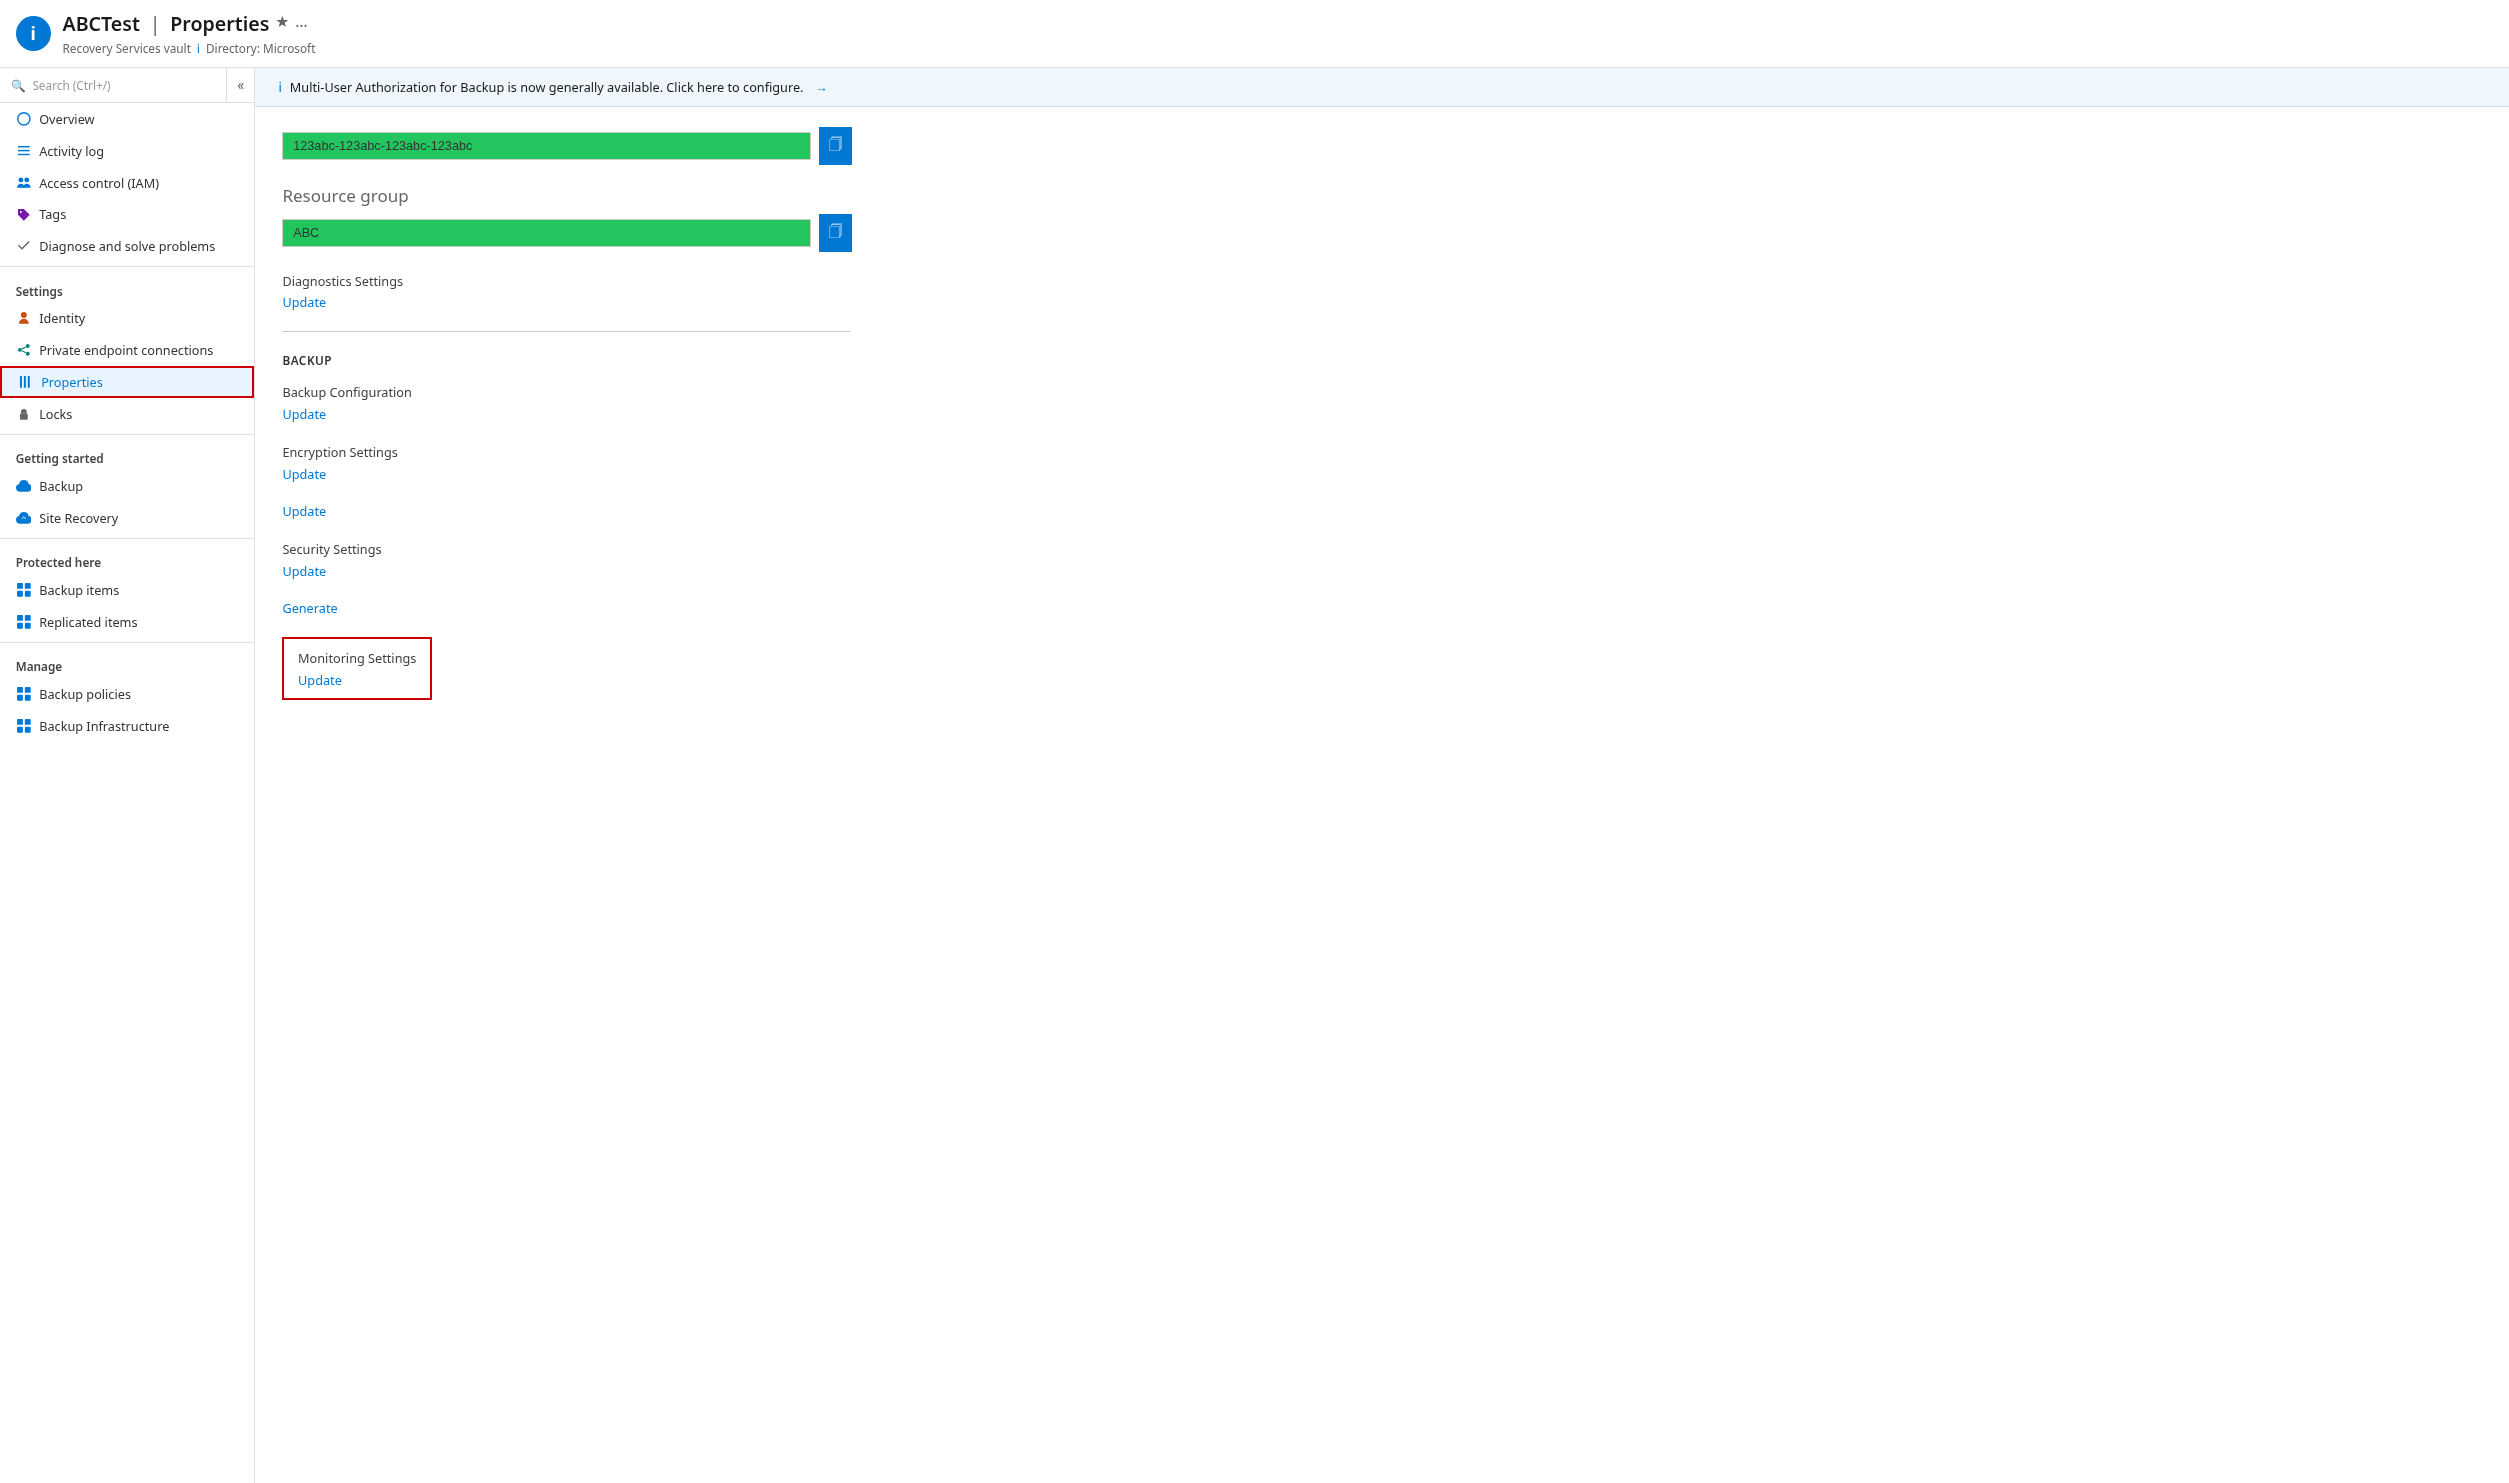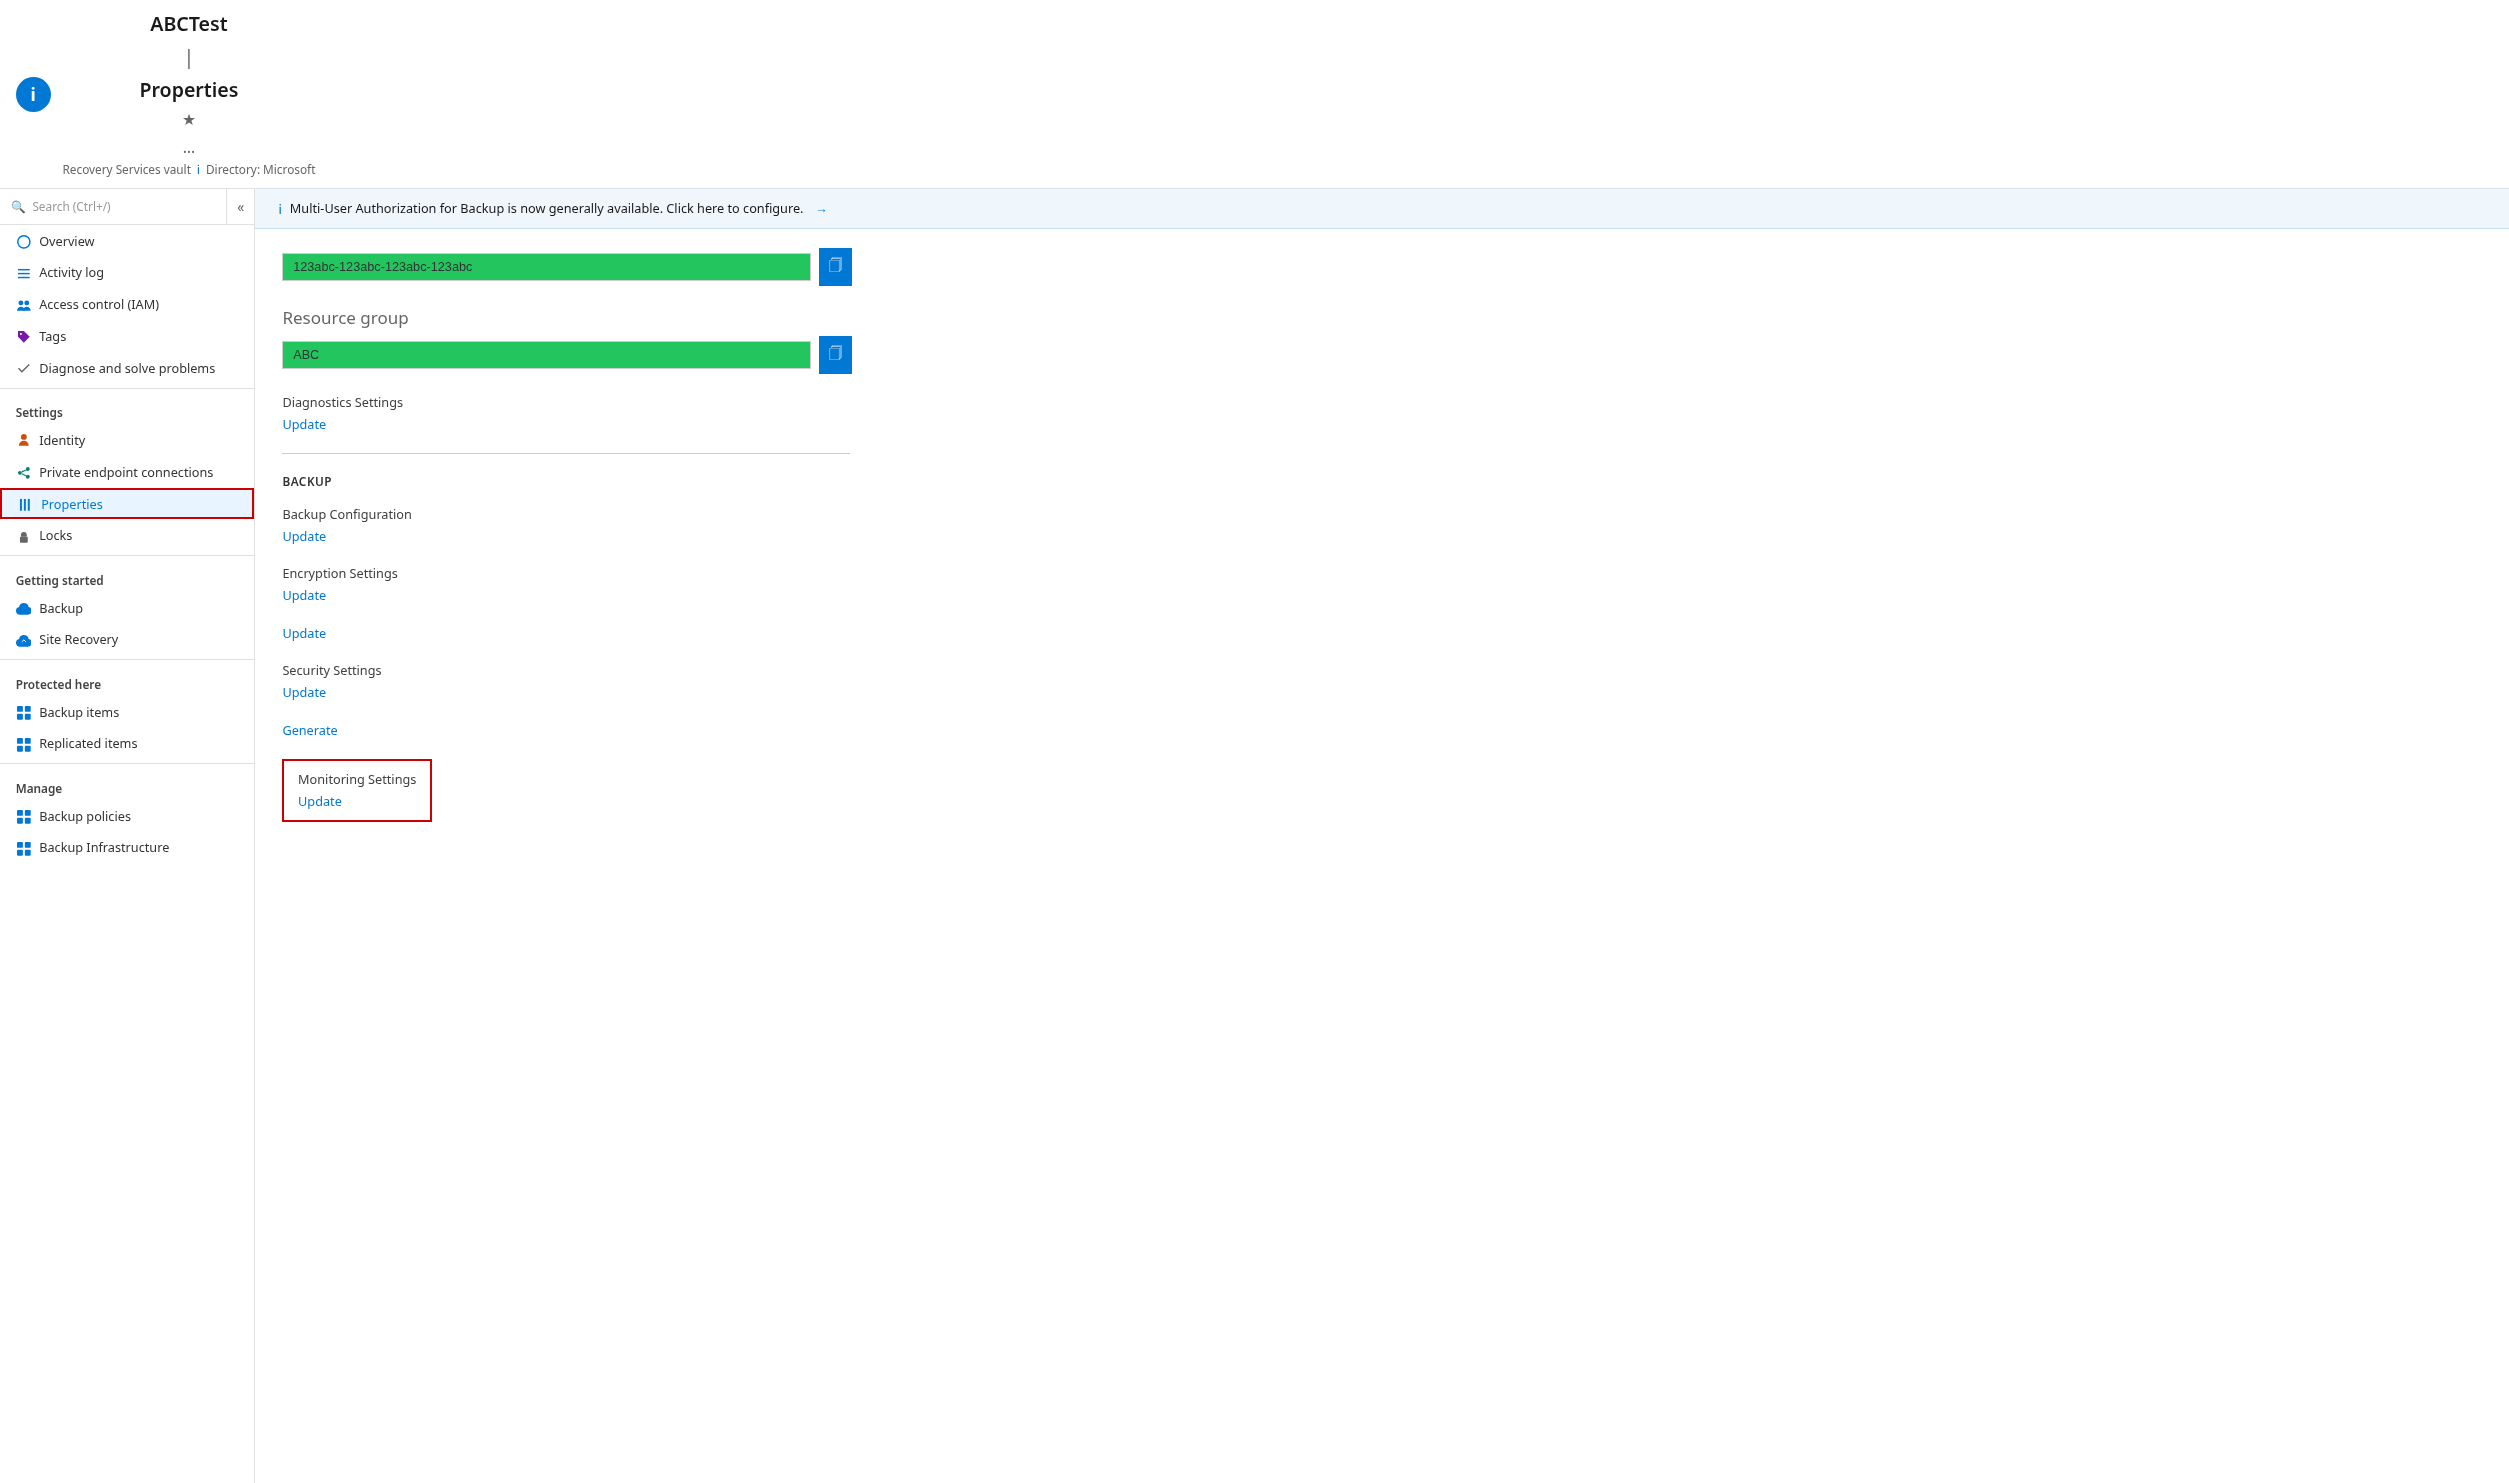--- a/index.html
+++ b/index.html
@@ -19,21 +19,21 @@
     
     .sidebar { width: 255px; border-right: 1px solid #e0e0e0; overflow-y: auto; background: #fff; flex-shrink: 0; }
     .search-box { display: flex; align-items: center; gap: 5.9px; margin: 9.8px 9.8px 5.9px; padding: 4.9px 9.8px; border: 1px solid #ccc; border-radius: 2px; color: #666; cursor: text; }
     .search-box span { font-size: 11.8px; color: #666; }
     .collapse-btn { padding: 7.8px 9.8px; cursor: pointer; color: #666; font-size: 13.7px; border-left: 1px solid #e0e0e0; }
 
     .sidebar-top { display: flex; align-items: center; border-bottom: 1px solid #e0e0e0; }
     .sidebar-top .search-box { flex: 1; border-bottom: none; border-top: none; border-right: none; border-left: none; margin: 0; padding: 7.8px 11.8px; }
 
     .sidebar-scroll { overflow-y: auto; }
-    .sidebar-item { display: flex; align-items: flex-end; gap: 7.8px; padding: 6.9px 15.7px; cursor: pointer; color: #333; text-decoration: none; position: relative; }
+    .sidebar-item { display: flex; align-items: center; gap: 7.8px; padding: 6.9px 15.7px; cursor: pointer; color: #333; text-decoration: none; position: relative; }
     .sidebar-item.active { background: #e8f4ff; border-left: 2.9px solid #0078d4; }
     .sidebar-item.active .item-label { color: #0078d4; }
     .sidebar-item.selected-outline { outline: 2px solid #c00; outline-offset: -2px; }
     .sidebar-section { font-size: 11.8px; font-weight: 600; color: #444; padding: 11.8px 15.7px 3.9px; }
     .sidebar-divider { border: none; border-top: 1px solid #e0e0e0; margin: 3.9px 0; }
     .item-icon { width: 15.7px; height: 15.7px; display: flex; align-items: center; justify-content: center; flex-shrink: 0; }
     .item-label { font-size: 12.7px; }
 
     
     .icon-blue { color: #0078d4; }
@@ -80,21 +80,21 @@
     .svg-icon { width: 15.7px; height: 15.7px; }
   </style>
 </head>
 <body>
 
 <div class="header">
   <div class="header-icon">
     <span>i</span>
   </div>
   <div>
-    <div style="display:flex;align-items:center;gap:5.9px;flex-direction:column;">
+    <div style="display:flex;align-items:flex-start;gap:5.9px;">
       <span class="header-title">ABCTest</span>
       <span class="header-divider">|</span>
       <span class="header-title">Properties</span>
       <span style="color:#666;font-size:15.7px;cursor:pointer;">★</span>
       <span style="color:#666;font-size:15.7px;cursor:pointer;">…</span>
     </div>
     <div class="header-meta">
       <span>Recovery Services vault</span>
       <span class="info-icon">ℹ</span>
       <span>Directory: Microsoft</span>

